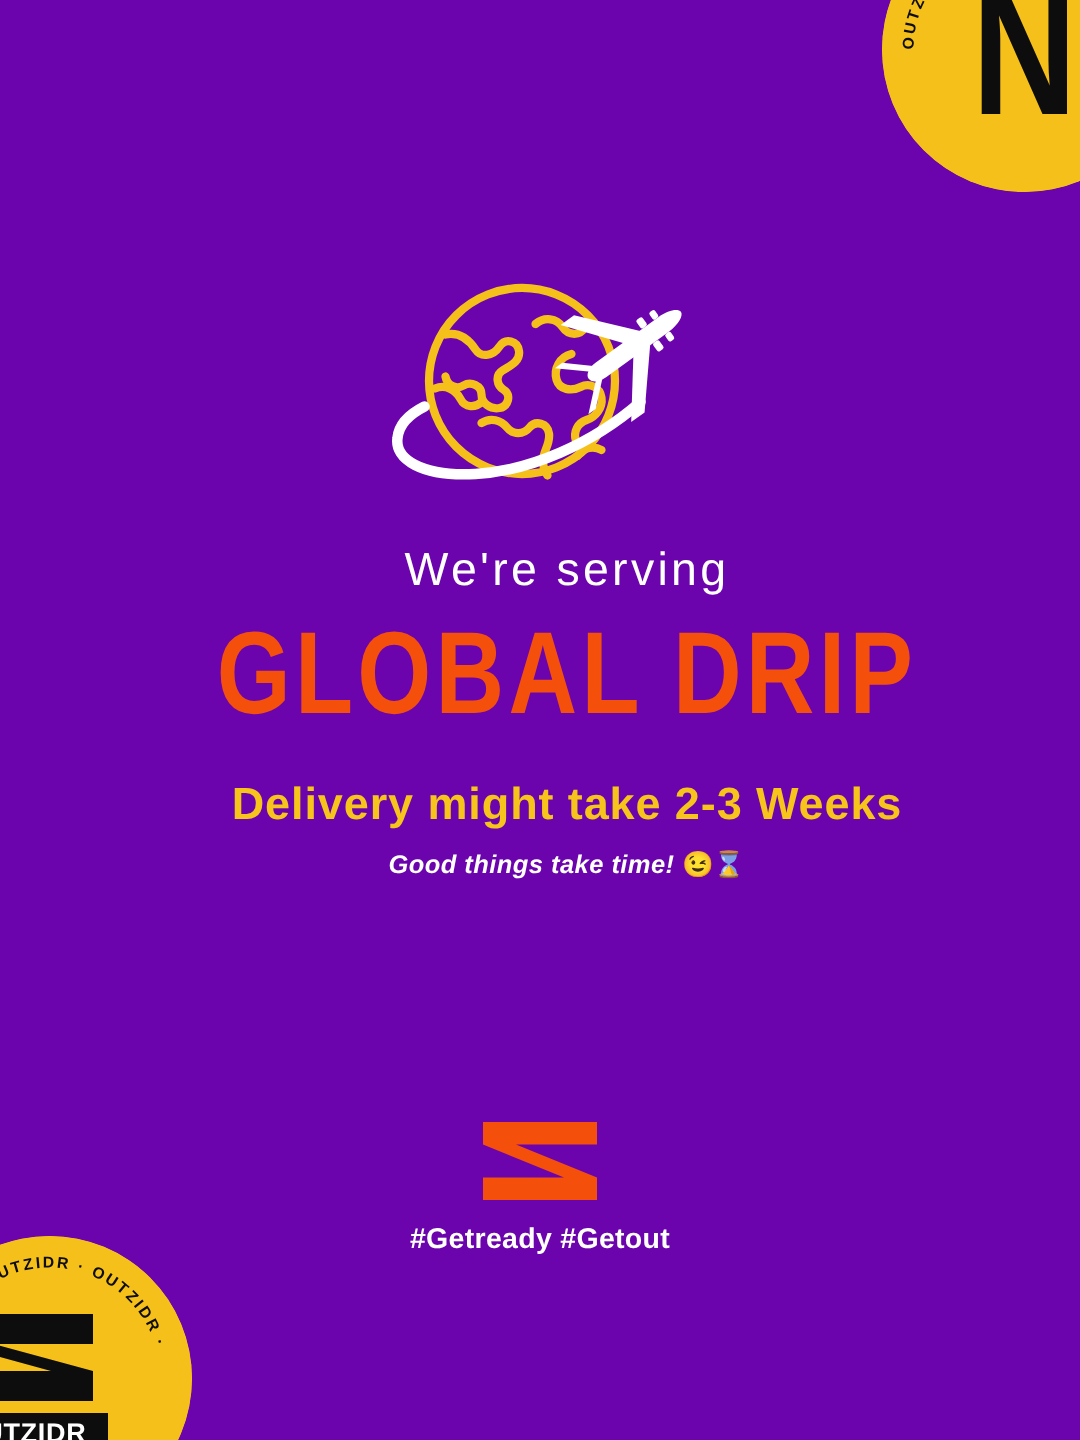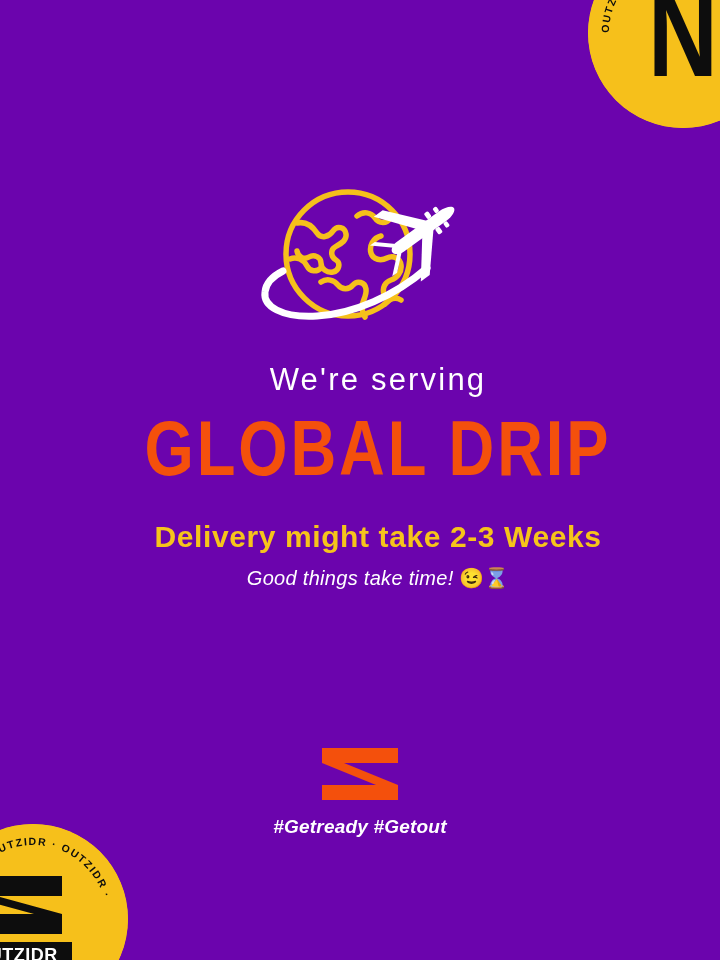--- a/index.html
+++ b/index.html
@@ -110,40 +110,39 @@
     color: #f6c41b;
     font-size: 30px;
     font-weight: 700;
     letter-spacing: 0.6px;
     line-height: 1.05;
     margin: 46px 0 0 0;
     text-align: center;
   }
   .line-goodthings {
     color: #ffffff;
-    font-size: 20px;
-    font-weight: 400;
+    font-size: 17px;
+    font-weight: 700;
     font-style: italic;
     letter-spacing: 0.3px;
     line-height: 1.05;
     margin: 16px 0 1px 0;
   }
   .emoji {
     font-style: normal;
     letter-spacing: 0;
   }
 
   
   .footer {
     position: absolute;
     left: 0;
     right: 0;
     top: 746px;
     text-align: center;
-    font-style: italic;
   }
   .zmark {
     display: block;
     margin: 0 auto;
     width: 80px;
     height: 56px;
   }
   .hashtags {
     color: #ffffff;
     font-size: 19px;

